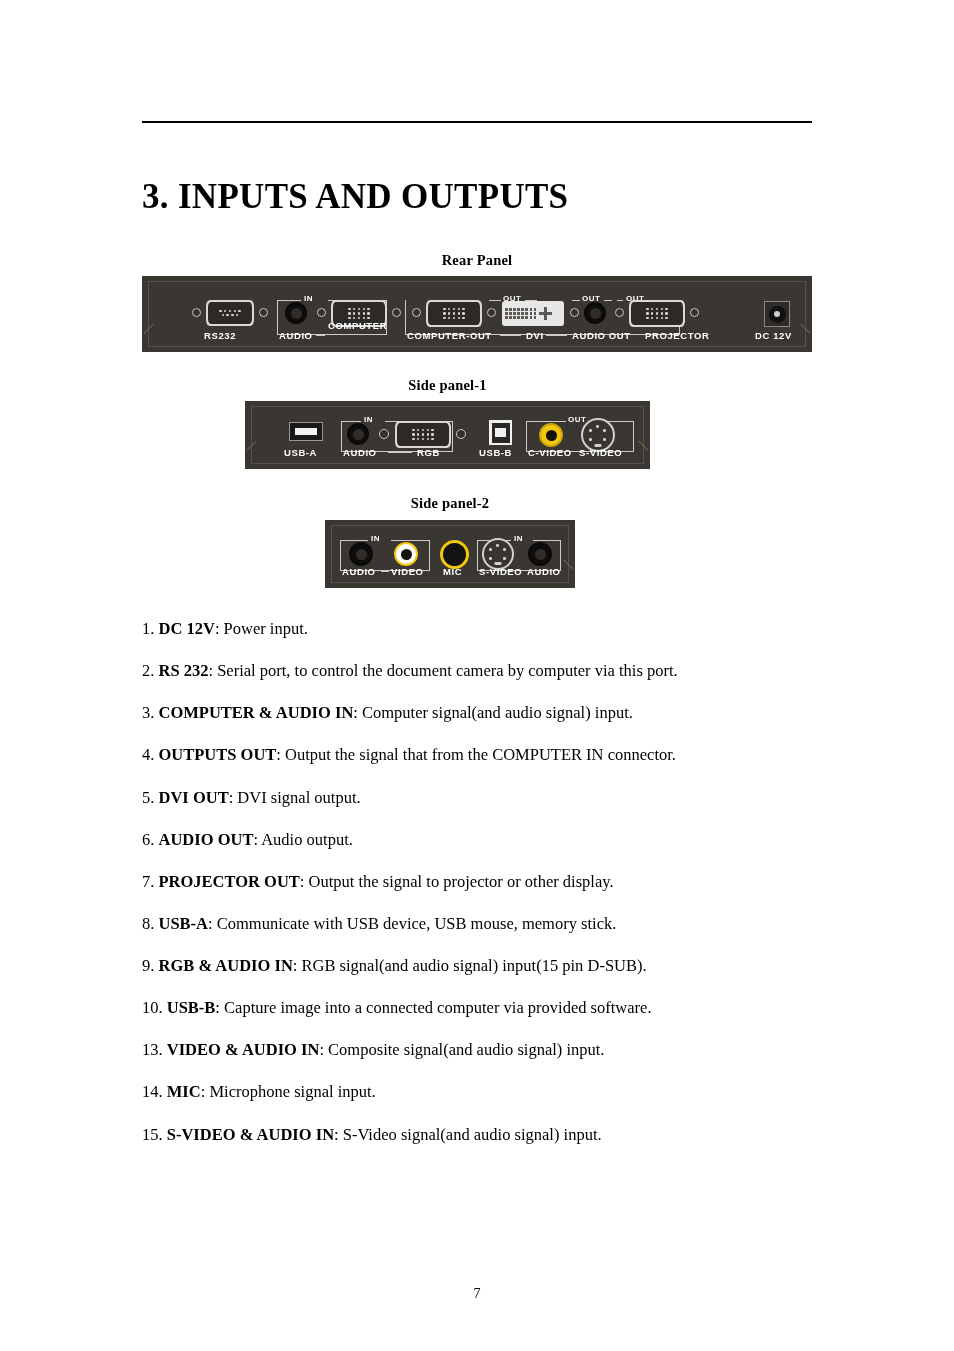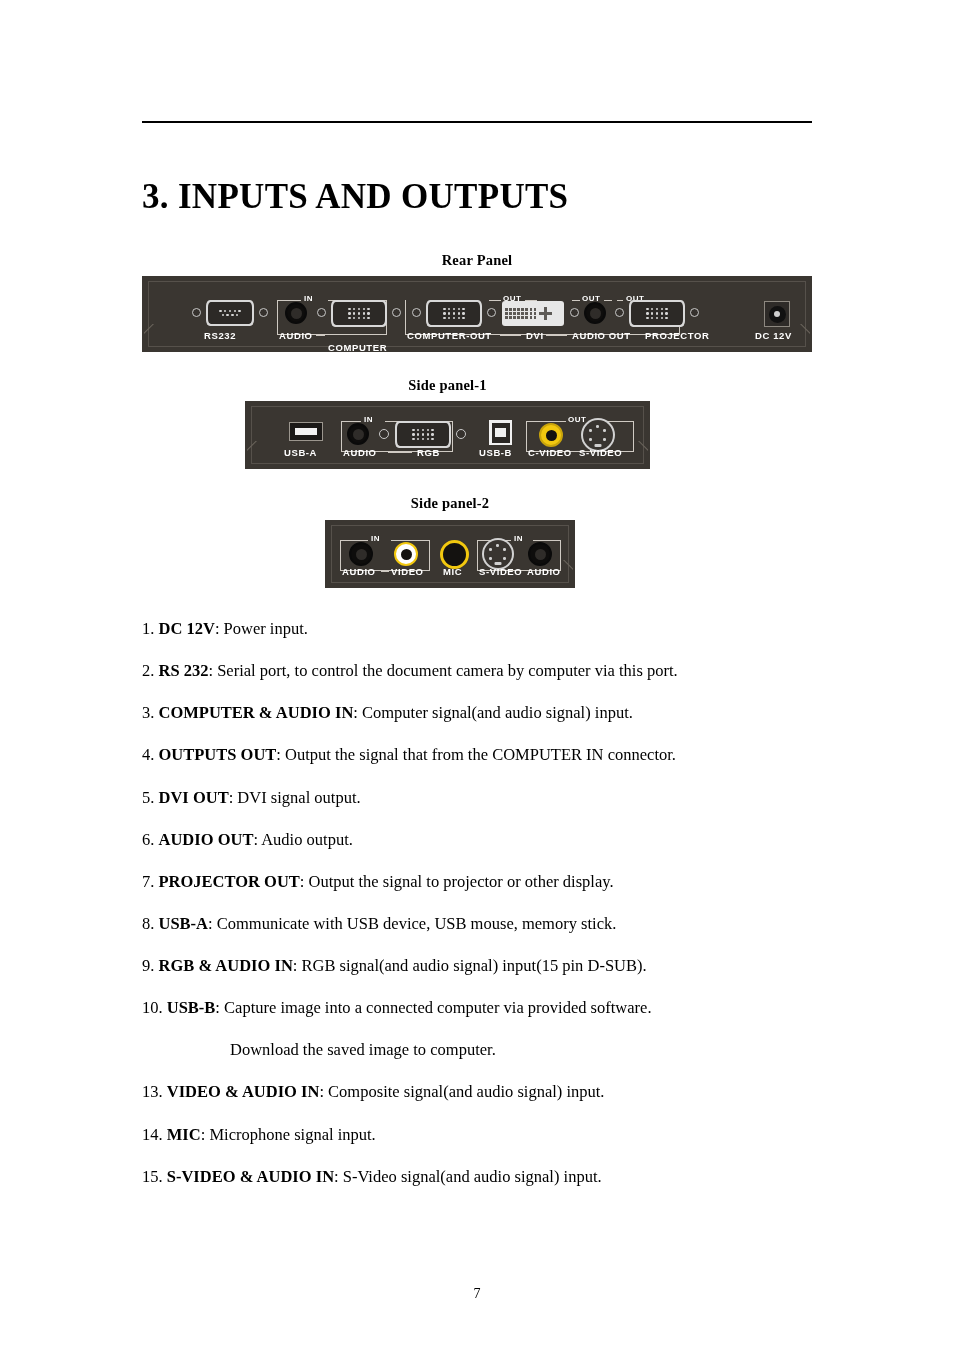--- a/index.html
+++ b/index.html
@@ -395,21 +395,21 @@
             <i class="pin"></i>
             <i class="pin"></i>
             <i class="pin"></i>
             <i class="pin"></i>
           </div>
       </div>
     </div>
     <div class="conn screw" style="left:250px; top:32px; width:9px; height:9px;"></div>
 
     <div class="plabel" style="left:137px; top:54px;">AUDIO</div>
-    <div class="plabel" style="left:186px; top:66px;">COMPUTER</div>
+    <div class="plabel" style="left:186px; top:44px;">COMPUTER</div>
     <div class="hline" style="left:174px; top:59px; width:9px;"></div>
 
     <div class="bracket bracket-bottom" style="left:263px; top:24px; width:275px; height:35px; border-top:none;"></div>
 
     <div class="conn screw" style="left:270px; top:32px; width:9px; height:9px;"></div>
     <div class="conn dsub" style="left:284px; top:24px; width:56px; height:27px;">
       <div class="dsub-body">
         <div class="pinrow">
             <i class="pin"></i>
             <i class="pin"></i>
@@ -666,21 +666,20 @@
       <div class="list-item"><span>1. </span><b>DC 12V</b><span>: Power input.</span></div>
       <div class="list-item"><span>2. </span><b>RS 232</b><span>: Serial port, to control the document camera by computer via this port.</span></div>
       <div class="list-item"><span>3. </span><b>COMPUTER &amp; AUDIO IN</b><span>: Computer signal(and audio signal) input.</span></div>
       <div class="list-item"><span>4. </span><b>OUTPUTS OUT</b><span>: Output the signal that from the COMPUTER IN connector.</span></div>
       <div class="list-item"><span>5. </span><b>DVI OUT</b><span>: DVI signal output.</span></div>
       <div class="list-item"><span>6. </span><b>AUDIO OUT</b><span>: Audio output.</span></div>
       <div class="list-item"><span>7. </span><b>PROJECTOR OUT</b><span>: Output the signal to projector or other display.</span></div>
       <div class="list-item"><span>8. </span><b>USB-A</b><span>: Communicate with USB device, USB mouse, memory stick.</span></div>
       <div class="list-item"><span>9. </span><b>RGB &amp; AUDIO IN</b><span>: RGB signal(and audio signal) input(15 pin D-SUB).</span></div>
       <div class="list-item"><span>10. </span><b>USB-B</b><span>: Capture image into a connected computer via provided software.</span></div>
-      <div class="sub-line">Download the saved image to computer.</div>
       <div class="list-item"><span>13. </span><b>VIDEO &amp; AUDIO IN</b><span>: Composite signal(and audio signal) input.</span></div>
       <div class="list-item"><span>14. </span><b>MIC</b><span>: Microphone signal input.</span></div>
       <div class="list-item"><span>15. </span><b>S-VIDEO &amp; AUDIO IN</b><span>: S-Video signal(and audio signal) input.</span></div>
     </div>
 
   <div class="page-number">7</div>
 
 </div>
 
 </body></html>

